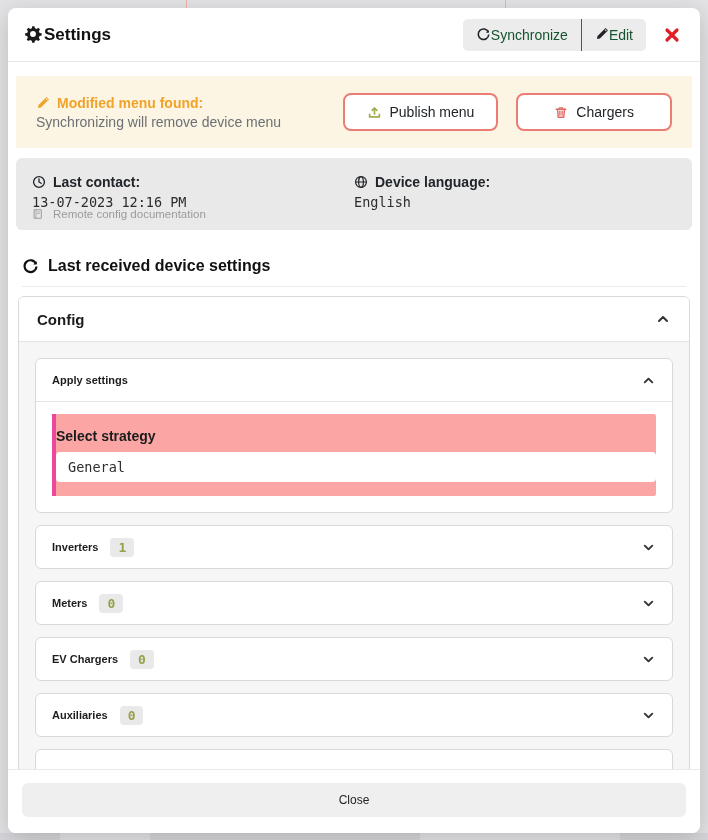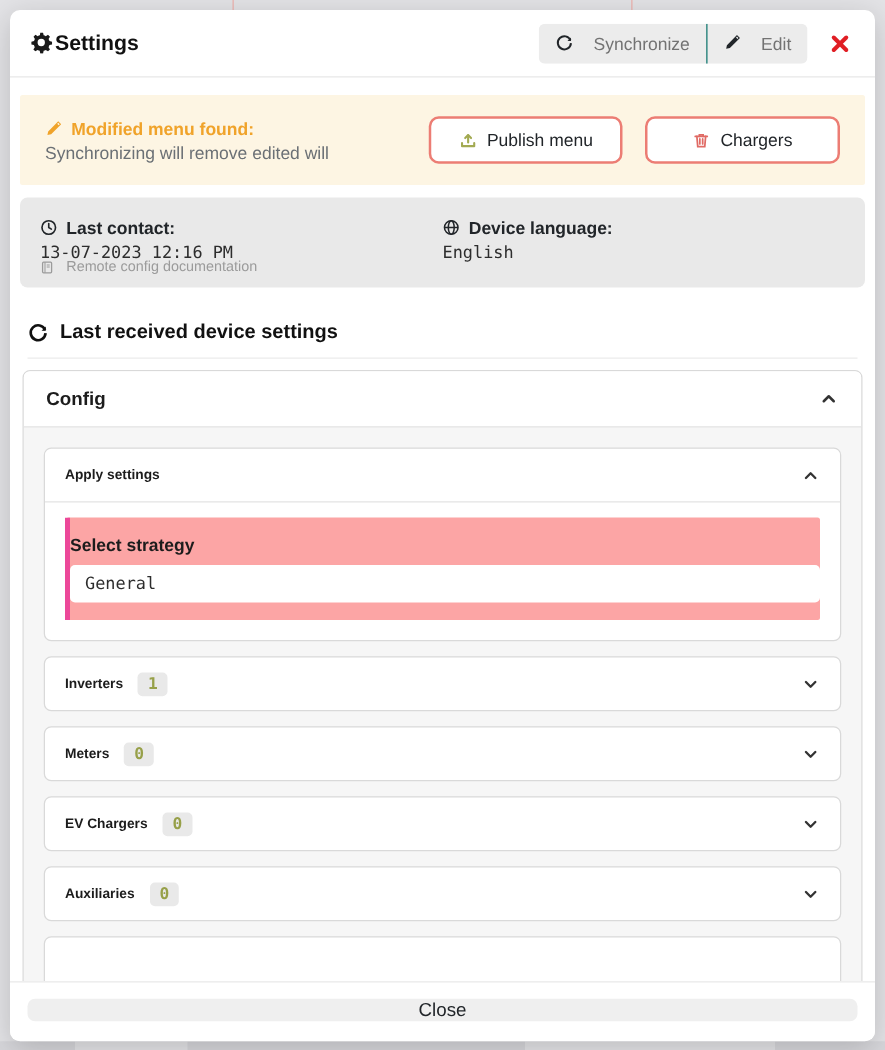--- a/index.html
+++ b/index.html
@@ -23,22 +23,22 @@
   
   .modal-header {
     flex:none; height:54px; display:flex; align-items:center;
     padding:0 18px 0 16px; border-bottom:1px solid #e7e7e7;
   }
   .title-wrap { display:flex; align-items:flex-start; gap:2px; }
   .modal-title { font-size:17px; font-weight:700; color:#111; }
   .header-right { margin-left:auto; display:flex; align-items:center; gap:16px; }
   .btn-group { display:flex; border-radius:5px; overflow:hidden; }
   .btn-light {
-    display:flex; align-items:flex-start; gap:16px; background:#ececec;
-    border:none; padding:8px 13px; font-size:14px; color:#737373;
+    display:flex; align-items:flex-start; gap:0; background:#ececec;
+    border:none; padding:8px 13px; font-size:14px; color:#14532d;
     font-family:inherit; cursor:pointer;
   }
   .btn-light + .btn-light { border-left:1px solid #0f766e; }
   .close-x { background:none; border:none; cursor:pointer; display:flex; padding:2px; }
 
   
   .modal-body { flex:1 1 auto; overflow:hidden; padding:14px 8px 0; }
 
   
   .alert {
@@ -85,22 +85,22 @@
     font-size:13px; padding:2px 8px; border-radius:4px; font-family:"DejaVu Sans Mono", monospace; }
   .card-body { border-top:1px solid #e3e3e3; padding:12px 16px 16px; }
   .panel { background:#fca5a5; border-left:4px solid #ec4899; padding:14px 0; border-radius:0 2px 2px 0; }
   .panel-label { font-weight:700; font-size:14px; margin-bottom:8px; color:#1c1c1c; }
   .field { background:#fff; border-radius:4px; height:30px; display:flex; align-items:center;
     padding:0 12px; font-family:"DejaVu Sans Mono", monospace; font-size:13.5px; color:#2d2d2d; }
   .card.partial { height:42px; margin-bottom:0; }
 
   
   .modal-footer { flex:none; border-top:1px solid #e9e9e9; padding:13px 14px 16px; background:#fff; }
-  .btn-close-wide { width:100%; height:18px; background:#efefef; border:none; border-radius:6px;
-    font-size:15px; color:#212529; font-family:inherit; cursor:pointer; }
+  .btn-close-wide { width:100%; height:34px; background:#efefef; border:none; border-radius:6px;
+    font-size:12px; color:#212529; font-family:inherit; cursor:pointer; }
 
   svg { display:block; }
 </style>
 </head>
 <body>
 
 <div class="backdrop-line" style="left:186px"></div>
 <div class="backdrop-line" style="left:505px"></div>
 <div class="backdrop-bottom"></div>
 <div class="backdrop-block" style="left:60px;width:90px"></div>
@@ -151,21 +151,21 @@
     <div class="alert">
       <div class="alert-text">
         <div class="alert-title">
           <span>
             <svg width="14" height="14" viewBox="0 0 16 16">
                 <path fill="#f0a32a" d="M12.1 1.2l2.7 2.7-9.2 9.2-3.4.7.7-3.4 9.2-9.2zm-.9 2.3l1.3 1.3.9-.9-1.3-1.3-.9.9z"></path>
               </svg>
           </span>
           <span>Modified menu found:</span>
         </div>
-        <div class="alert-msg">Synchronizing will remove edited will</div>
+        <div class="alert-msg">Synchronizing will remove device menu</div>
       </div>
       <div class="alert-actions">
         <button class="btn-danger-outline">
           <span>
             <svg width="15" height="15" viewBox="0 0 16 16" fill="none" stroke="#a3aa52" stroke-width="1.8" stroke-linecap="round" stroke-linejoin="round">
                 <path d="M8 9.5V3.5"></path>
                 <path d="M5.5 5.8L8 3.3l2.5 2.5"></path>
                 <path d="M2.8 10v2.7h10.4V10"></path>
               </svg>
           </span>

